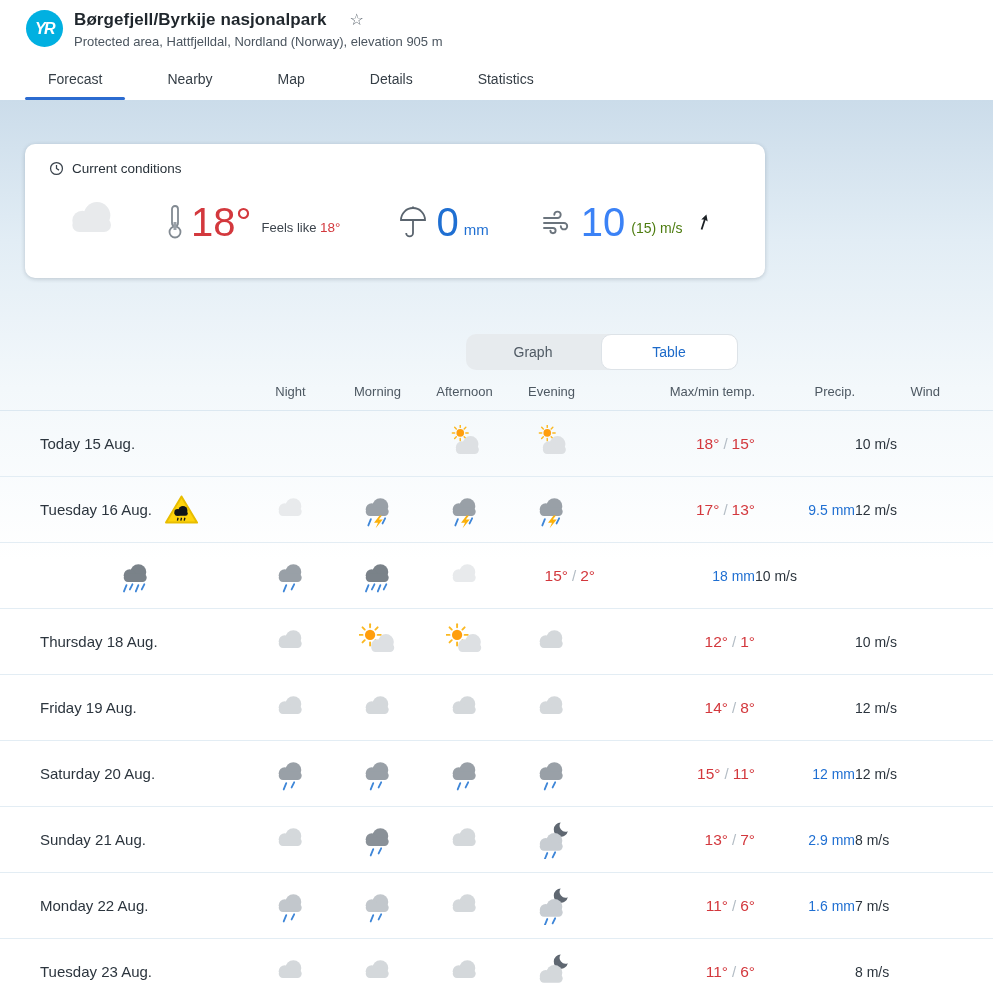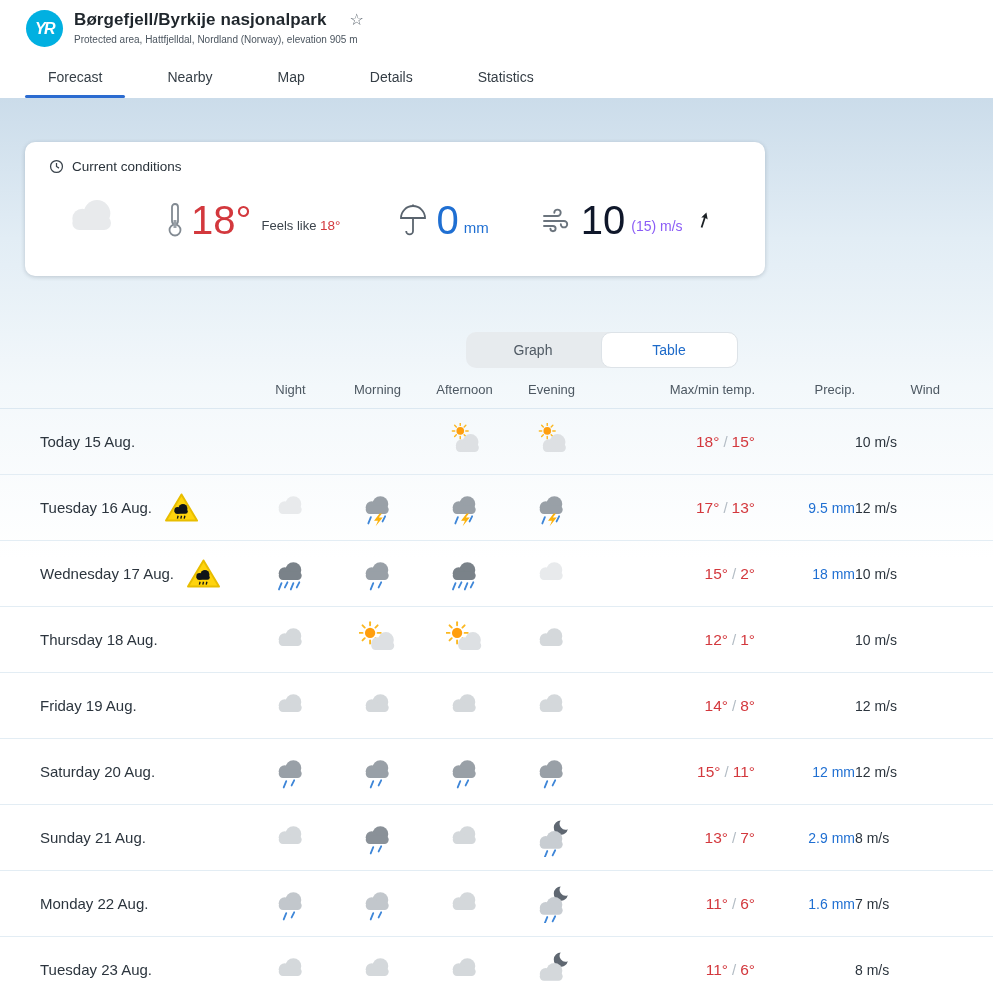--- a/index.html
+++ b/index.html
@@ -8,49 +8,49 @@
 
   
   .page-header { background:#fff; padding-top: 8px; }
   .brand-row { display:flex; align-items:flex-start; padding: 2px 0 0 26px; gap: 11px; }
   .logo { width:37px; height:37px; border-radius:50%; background:#01b0e1; color:#fff;
           display:flex; align-items:center; justify-content:center;
           font-weight:700; font-size:16px; letter-spacing:-1.5px; font-style:italic; cursor:pointer; }
   .title-line { display:flex; align-items:center; gap:23px; }
   .title { font-size:17px; font-weight:700; color:#1f262c; letter-spacing:.1px; }
   .star { font-size:16px; color:#5c666f; cursor:pointer; line-height:1; }
-  .subtitle { font-size:10px; color:#4b555f; margin-top:4px; }
+  .subtitle { font-size:13px; color:#4b555f; margin-top:4px; }
 
   .tabs { display:flex; padding-left:25px; margin-top:13px;gap:19px; }
   .tab { position:relative; padding: 9px 23px 13px; font-size:14px; color:#353e46; cursor:pointer; }
   .tab.active::after { content:""; position:absolute; left:0; right:0; bottom:0; height:3.5px;
                        background:#2b6bd0; border-radius:3px; }
 
   
   .content { height: 640px;
     background: linear-gradient(180deg, #cbdcea 0%, #e2edf5 22%, #f3f8fb 45%, #ffffff 72%);
     padding-top: 44px; }
 
   
   .card { width: 740px; margin-left: 25px; background:#fff; border-radius: 10px;
           box-shadow: 0 1px 4px rgba(30,50,70,.22); padding: 17px 24px 24px; }
   .card-label { display:flex; align-items:center; gap:8px; font-size:13.5px; color:#29323a; }
   .card-main { display:flex; align-items:center; margin-top: 14px; padding-left: 12px; }
   .cc-icon { width:64px; height:64px; }
   .cc-group { display:flex; align-items:center; }
   .cc-temp-group { margin-left: 42px; }
-  .cc-big { font-size: 40px; color:#0f172a; line-height:1; }
+  .cc-big { font-size: 40px; color:#3b82f6; line-height:1; }
   .cc-big.red { color:#d3383d; }
   .cc-big.blue { color:#1f6fd2; }
   .feels { margin-left:10px; font-size:13px; color:#3c444c; align-self:center; margin-top:10px; }
   .feels .red { color:#d3383d; font-size:13.5px; }
   .cc-precip-group { margin-left: 58px; align-items:flex-end; }
   .cc-unit { font-size:15px; color:#1f6fd2; margin-left:5px; padding-bottom:4px; }
   .cc-wind-group { margin-left: 52px; align-items:center; }
-  .cc-wind-extra { font-size:14px; color:#8b5cf6; margin-left:6px; margin-top:12px; }
+  .cc-wind-extra { font-size:14px; color:#4d7c0f; margin-left:6px; margin-top:12px; }
   .cc-sym { margin-right:8px; display:flex; align-items:center; }
   .wind-arrow { margin-left:12px; margin-top:4px; }
 
   
   .toggle-row { display:flex; justify-content:center; margin-top: 56px; transform: translateX(105px); }
   .toggle { display:flex; width:272px; height:36px; background:#e7ebee; border-radius:10px; }
   .toggle-btn { flex:1; display:flex; align-items:center; justify-content:center;
                 font-size:14px; color:#4f5963; border-radius:10px; cursor:pointer; }
   .toggle-btn.active { background:#fff; color:#1d6ac9; border:1px solid #dde3e8; }
 
@@ -292,36 +292,20 @@
           </svg>
         </div>
     <div class="temp-cell">
       <span class="max">17°</span><span class="slash">/</span><span class="min">13°</span>
     </div>
     <div class="precip-cell">9.5 mm</div>
     <div class="wind-cell">12 m/s</div>
   </div>
 
   <div class="grid-row trow">
-    <div class="day-cell">
-      <span>Wednesday 17 Aug.</span>
-      <span class="warn" style="display: inline-flex;">
-        <svg width="35" height="31" viewBox="0 0 36 32">
-          <path d="M18 2.5 L34 29.5 H2 Z" fill="#ffd40d" stroke="#e8bd00" stroke-width="2" stroke-linejoin="round"></path>
-          <g>
-            <circle cx="19.5" cy="17" r="4.6" fill="#101418"></circle>
-            <circle cx="14" cy="19" r="3.4" fill="#101418"></circle>
-            <rect x="11" y="17.5" width="13.5" height="5" rx="2.5" fill="#101418"></rect>
-            <line x1="14.5" y1="24.5" x2="13.8" y2="27.5" stroke="#101418" stroke-width="1.4"></line>
-            <line x1="18" y1="24.5" x2="17.3" y2="27.5" stroke="#101418" stroke-width="1.4"></line>
-            <line x1="21.5" y1="24.5" x2="20.8" y2="27.5" stroke="#101418" stroke-width="1.4"></line>
-          </g>
-        </svg>
-      </span>
-    </div>
     <div class="icon-cell">
           <svg width="38" height="38" viewBox="0 0 48 48">
             <g>
               <circle cx="27" cy="19" r="10" fill="#7a8289"></circle>
               <circle cx="16" cy="23" r="7.5" fill="#7a8289"></circle>
               <rect x="8.5" y="21" width="29" height="10.5" rx="5.25" fill="#7a8289"></rect>
             </g>
             <line x1="12" y1="35.5" x2="8.8" y2="43.5" stroke="#3e86d8" stroke-width="2.3" stroke-linecap="round"></line>
             <line x1="19.5" y1="34.5" x2="16.3" y2="41" stroke="#3e86d8" stroke-width="2.3" stroke-linecap="round"></line>
             <line x1="27" y1="35.5" x2="23.8" y2="43.5" stroke="#3e86d8" stroke-width="2.3" stroke-linecap="round"></line>

